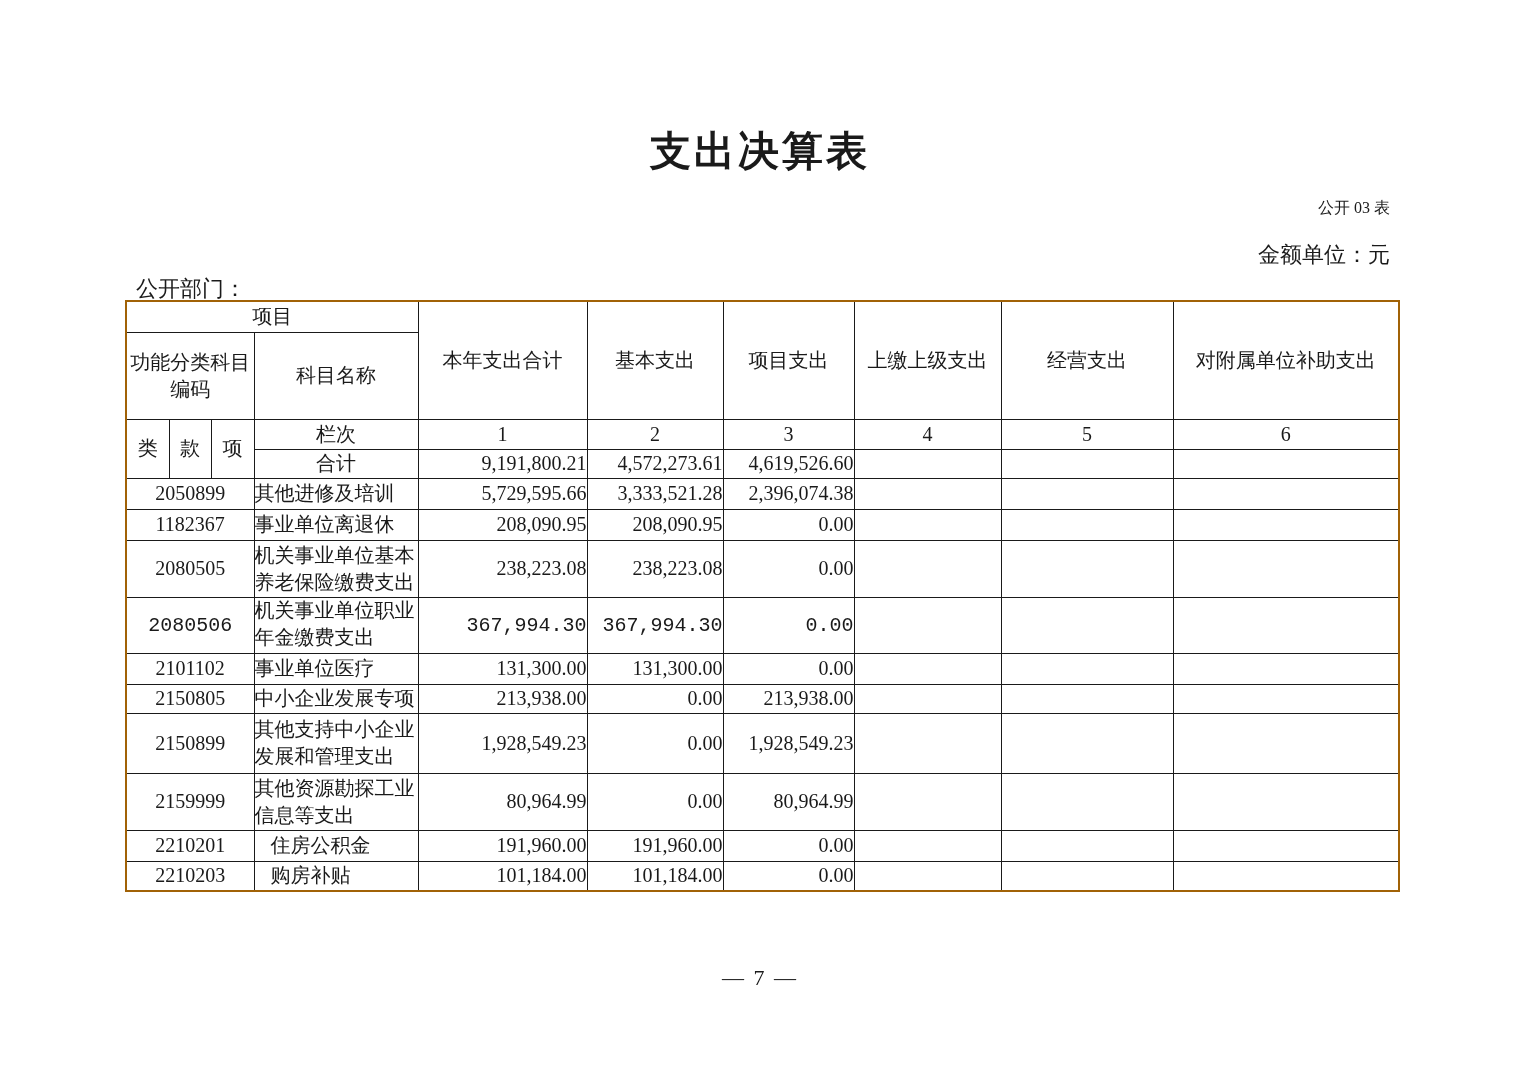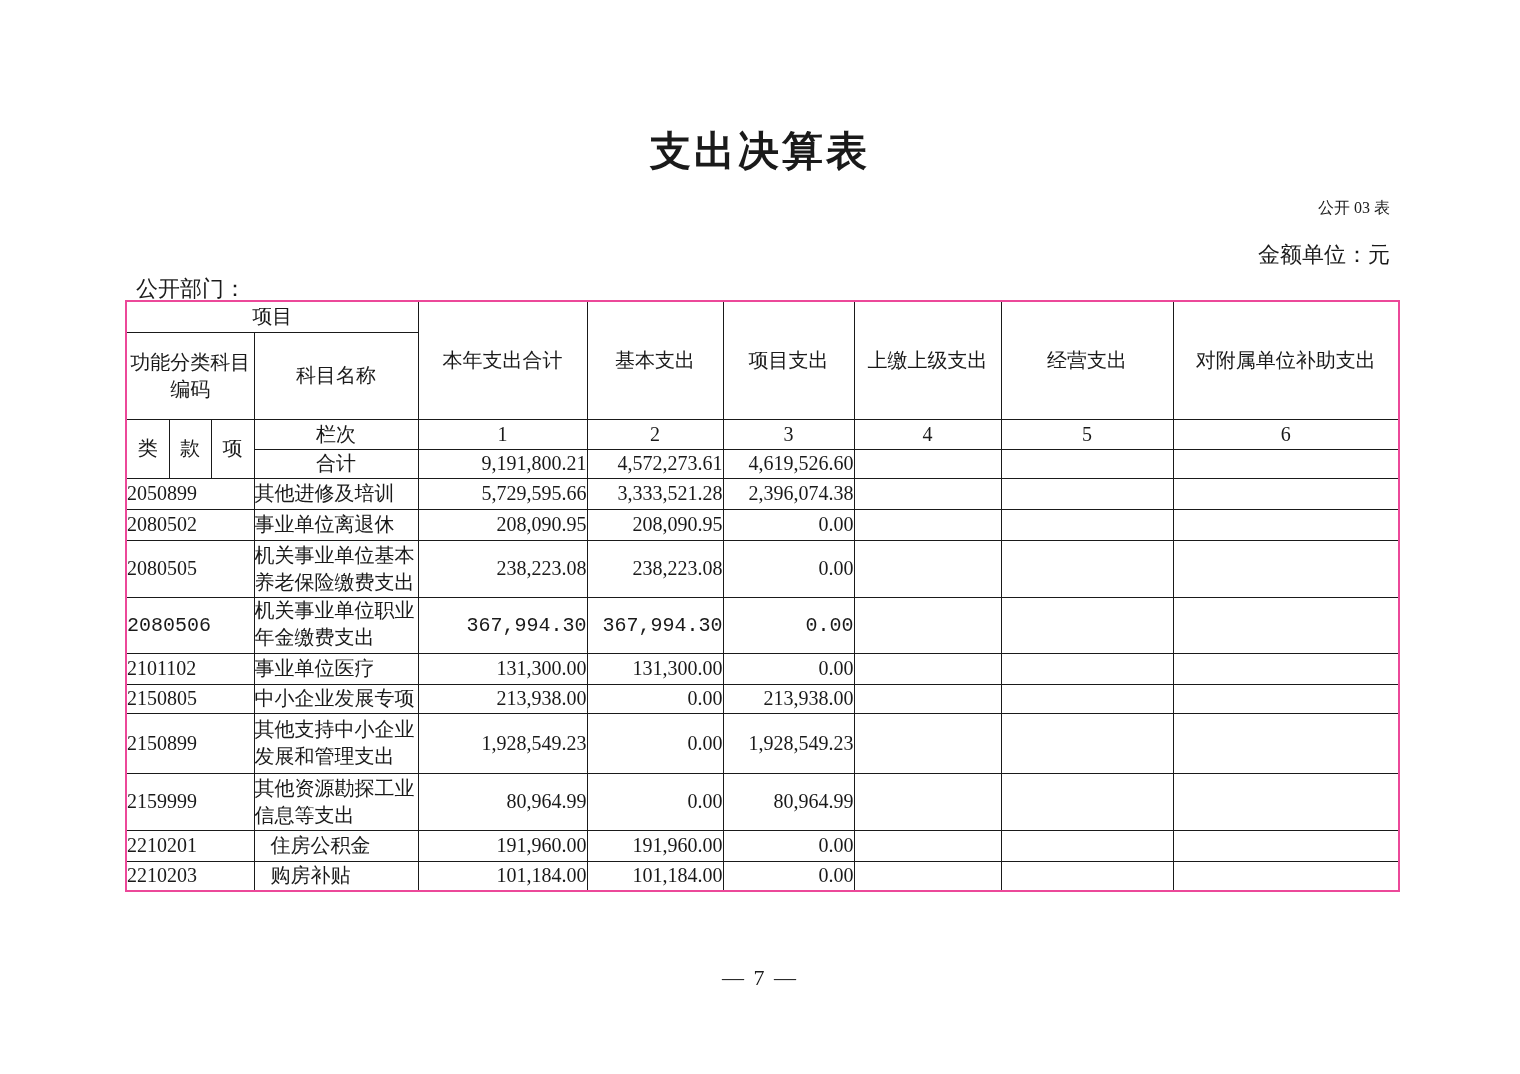--- a/index.html
+++ b/index.html
@@ -27,34 +27,34 @@
   }
   .unit-label{
     position:absolute;top:240px;right:130px;
     font-size:22px;
   }
   table.fin{
     position:absolute;top:300px;left:125px;
     width:1273px;
     border-collapse:collapse;
     table-layout:fixed;
-    border:2px solid #ec4899;
+    border:2px solid #a16207;
   }
   table.fin td{
     border:1px solid #1a1a1a;
     font-size:20px;
     padding:0;
     vertical-align:middle;
     overflow:hidden;
     word-break:break-all;
     line-height:1.35;
   }
   td.hc{text-align:center;}
   td.code-head{padding:0 10px;text-align:center;line-height:1.5;margin-top:44px;}
-  td.code{text-align:left;padding-left:9px;}
+  td.code{text-align:center;padding-left:9px;}
   td.name{
     text-align:left;
     font-size:19px;
     padding-left:8px;padding-right:0;
     line-height:1.4;
   }
   td.name.indent{padding-left:16px;}
   td.name.center{text-align:center;padding:0;font-size:20px;}
   td.num{text-align:right;padding-right:10px;}
   tr.h31{height:31px;} tr.h87{height:87px;} tr.h30{height:30px;} tr.h29{height:29px;}
@@ -138,21 +138,21 @@
       <td class="name">其他进修及培训</td>
       <td class="num">5,729,595.66</td>
       <td class="num">3,333,521.28</td>
       <td class="num">2,396,074.38</td>
       <td class="num"></td>
       <td class="num"></td>
       <td class="num"></td>
     </tr>
 
     <tr class="h31">
-      <td colspan="3" class="code">2080502</td>
+      <td colspan="3" class="code">1182367</td>
       <td class="name">事业单位离退休</td>
       <td class="num">208,090.95</td>
       <td class="num">208,090.95</td>
       <td class="num">0.00</td>
       <td class="num"></td>
       <td class="num"></td>
       <td class="num"></td>
     </tr>
 
     <tr class="h57">

